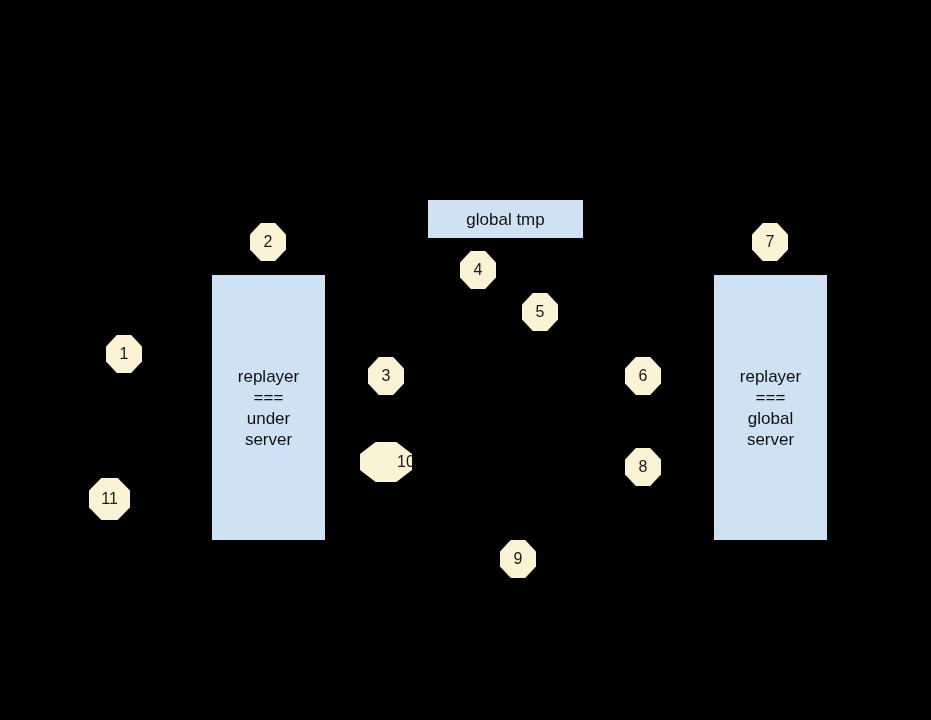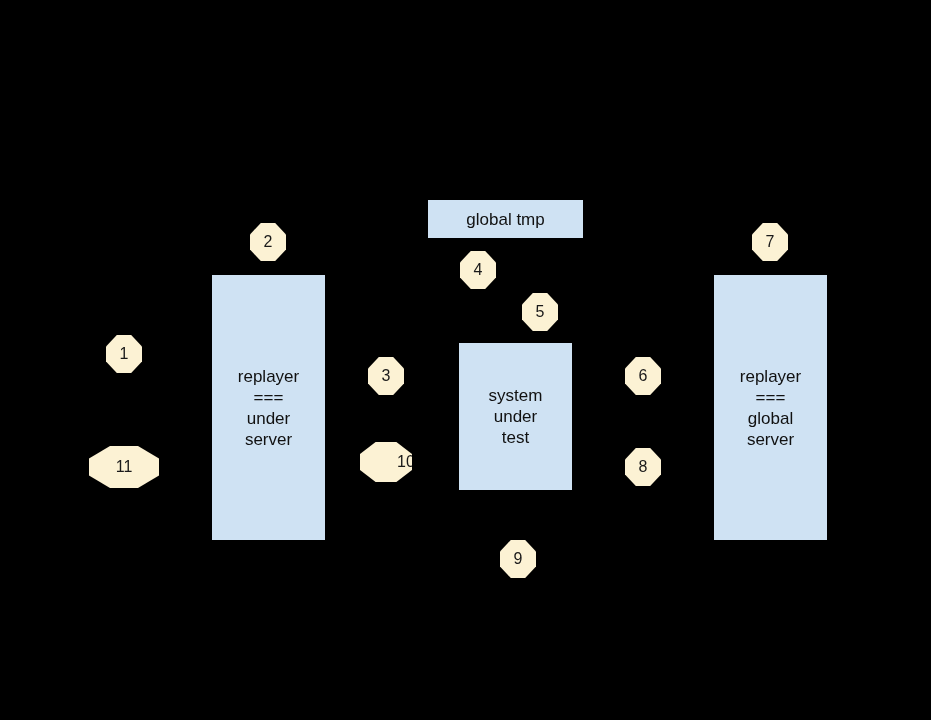--- a/index.html
+++ b/index.html
@@ -90,25 +90,20 @@
     <span class="node-line">global tmp</span>
   </div>
 
   <div class="node" style="left:212px; top:275px; width:113px; height:265px;">
     <span class="node-line">replayer</span>
     <span class="node-line">===</span>
     <span class="node-line">under</span>
     <span class="node-line">server</span>
   </div>
 
-  <div class="node" style="left:459px; top:343px; width:113px; height:147px;">
-    <span class="node-line">system</span>
-    <span class="node-line">under</span>
-    <span class="node-line">test</span>
-  </div>
 
   <div class="node" style="left:714px; top:275px; width:113px; height:265px;">
     <span class="node-line">replayer</span>
     <span class="node-line">===</span>
     <span class="node-line">global</span>
     <span class="node-line">server</span>
   </div>
 
   <div class="badge" style="left:106px; top:335px; width:36px; height:38px;">
     <span>1</span>
@@ -133,17 +128,17 @@
   </div>
   <div class="badge" style="left:625px; top:448px; width:36px; height:38px;">
     <span>8</span>
   </div>
   <div class="badge" style="left:500px; top:540px; width:36px; height:38px;">
     <span>9</span>
   </div>
   <div class="badge" style="left:360px; top:442px; width:52px; height:40px;padding-left:40px;">
     <span>10</span>
   </div>
-  <div class="badge" style="left:89px; top:446px; width:70px; height:42px;">
+  <div class="badge" style="left:89px; top:478px; width:41px; height:42px;">
     <span>11</span>
   </div>
 
 </div>
 
 </body></html>

